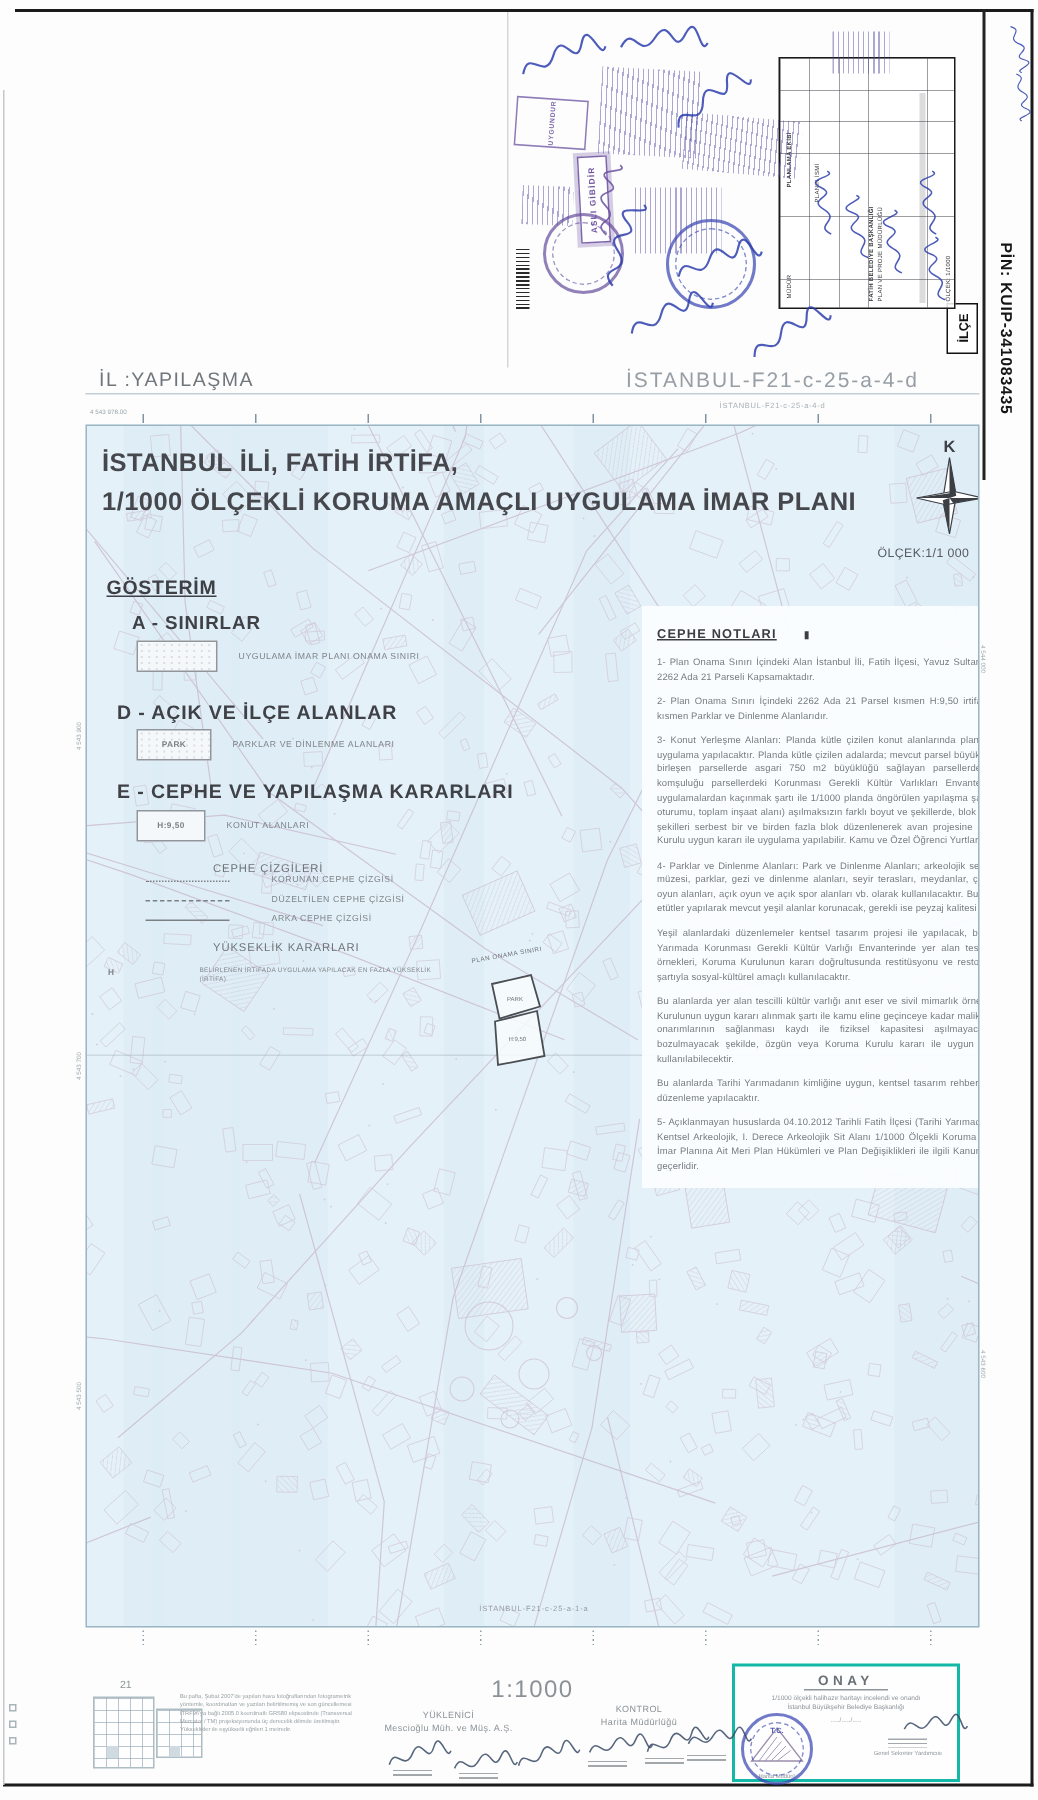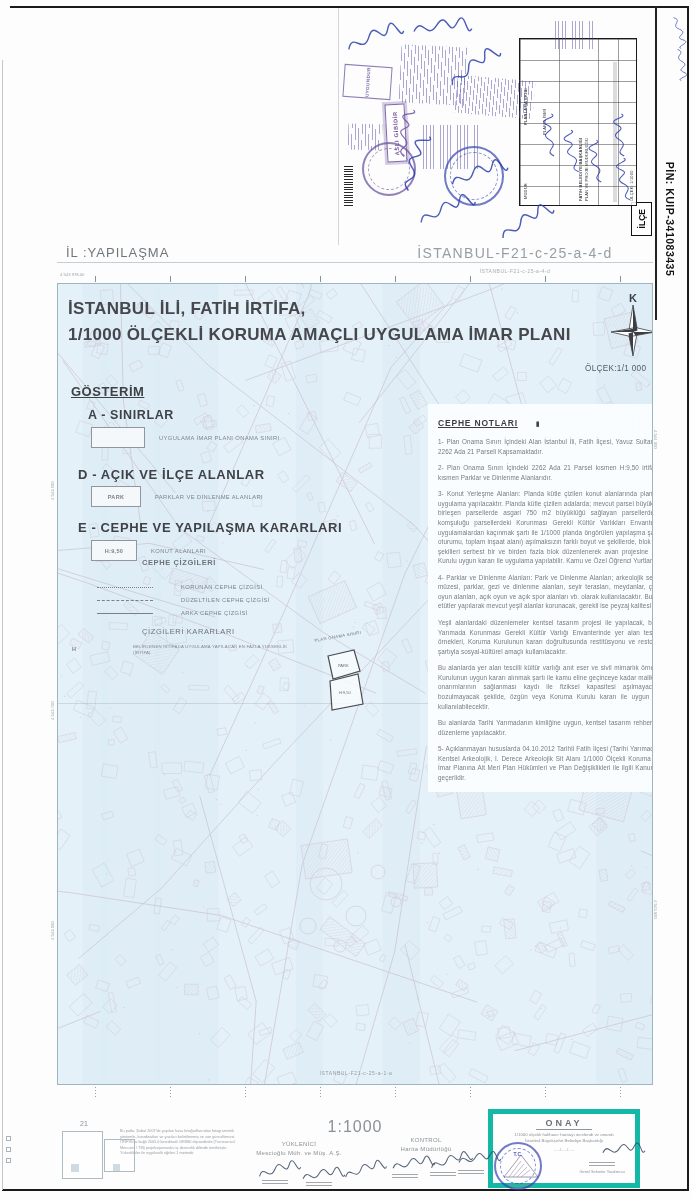--- a/index.html
+++ b/index.html
@@ -102,21 +102,21 @@
       background-image:
         repeating-linear-gradient(to bottom, rgba(140,160,175,.6) 0 .5px, transparent .5px 8px),
         repeating-linear-gradient(to right,  rgba(140,160,175,.6) 0 .5px, transparent .5px 8px); }
   .idx-cell { position:absolute; background:#cfdae1; }
   .edge-sq { width:5px; height:5px; border:.7px solid #a9b4ba; }
   .survey-note { left:120px; top:1128px; width:118px; }
   .survey-note div { width:236px; font-size:7.6px; line-height:1.45; color:#9ba1a6; transform:scale(.5); transform-origin:0 0; }
   .sig-head { text-align:center; font-size:6px; color:#8d9298; line-height:1.5; letter-spacing:.3px; }
   .cap-lines { width:26px; height:6px; background:repeating-linear-gradient(to bottom, rgba(140,146,152,.8) 0 .7px, transparent .7px 3px); }
 
-  .onay-box { left:488px; top:1109px; width:152px; height:79px; border:5px solid #14b8a6; background:rgba(255,255,255,.65); padding:4px 6px; }
+  .onay-box { left:488px; top:1109px; width:152px; height:79px; border:2px solid #14b8a6; background:rgba(255,255,255,.65); padding:4px 6px; }
   .onay-box h4 { text-align:center; font-size:9px; letter-spacing:3px; color:#6b7076; font-weight:bold; }
   .onay-box .rule { width:56px; height:1px; background:#8e959b; margin:1px auto 2px auto; }
   .onay-box .ln { text-align:center; font-size:4.4px; color:#8d9298; line-height:1.45; }
   .onay-box .dt { text-align:center; font-size:4.4px; color:#9aa0a5; margin-top:2px; }
   .onay-row { display:flex; align-items:flex-start; justify-content:space-between; margin-top:2px; padding:0 4px; }
   .onay-role { font-size:3.9px; color:#8d9298; text-align:center; margin-top:1px; }
 
   .tick { width:1px; height:6px; background:#7d95a5; }
   .tickdots { width:1px; height:10px; background:repeating-linear-gradient(to bottom,#8aa2b0 0 1px, transparent 1px 3px); }
 </style>
@@ -794,34 +794,34 @@
     <div class="leg-head" style="position:absolute; left:20px; top:183px; font-size:13px;">D - AÇIK VE İLÇE ALANLAR</div>
     <div class="leg-item" style="position:absolute; left:33px; top:202px;">
       <div class="swatch" style="width:50px;">PARK</div>
       <div class="leg-label">PARKLAR VE DİNLENME ALANLARI</div>
     </div>
     <div class="leg-head" style="position:absolute; left:20px; top:236px; font-size:13px;">E - CEPHE VE YAPILAŞMA KARARLARI</div>
     <div class="leg-item" style="position:absolute; left:33px; top:256px;">
       <div class="swatch" style="width:46px; background-image:none; font-weight:bold;">H:9,50</div>
       <div class="leg-label">KONUT ALANLARI</div>
     </div>
-    <div class="sub-head" style="position:absolute; left:84px; top:274px;font-weight:bold;">CEPHE ÇİZGİLERİ</div>
+    <div class="sub-head" style="position:absolute; left:84px; top:290px;">CEPHE ÇİZGİLERİ</div>
     <div class="leg-line-item" style="position:absolute; left:39px; top:300px;">
       <div class="line-sample ls-dotted"></div>
       <div class="leg-label">KORUNAN CEPHE ÇİZGİSİ</div>
     </div>
     <div class="leg-line-item" style="position:absolute; left:39px; top:313px;">
       <div class="line-sample ls-dashed"></div>
       <div class="leg-label">DÜZELTİLEN CEPHE ÇİZGİSİ</div>
     </div>
     <div class="leg-line-item" style="position:absolute; left:39px; top:326px;">
       <div class="line-sample ls-solid"></div>
       <div class="leg-label">ARKA CEPHE ÇİZGİSİ</div>
     </div>
-    <div class="sub-head" style="position:absolute; left:84px; top:343px;">ÇİZGİLERİ KARARLARI</div>
+    <div class="sub-head" style="position:absolute; left:84px; top:343px;">YÜKSEKLİK KARARLARI</div>
     <div class="yap-sym" style="position:absolute; left:14px; top:362px;">H</div>
     <div class="yap-label" style="position:absolute; left:75px; top:360px;">BELİRLENEN İRTİFADA UYGULAMA YAPILACAK EN FAZLA YÜKSEKLİK (İRTİFA)</div>
 
     <div class="plan-notes">
       <h3>CEPHE NOTLARI</h3><span class="hmark">▮</span>
       <p>1- Plan Onama Sınırı İçindeki Alan İstanbul İli, Fatih İlçesi, Yavuz Sultan Selim Mahallesi, 2262 Ada 21 Parseli Kapsamaktadır.</p>
       <p>2- Plan Onama Sınırı İçindeki 2262 Ada 21 Parsel kısmen H:9,50 irtifalı Konut Alanları, kısmen Parklar ve Dinlenme Alanlarıdır.</p>
       <p>3- Konut Yerleşme Alanları: Planda kütle çizilen konut alanlarında plandan ölçü alınarak uygulama yapılacaktır. Planda kütle çizilen adalarda; mevcut parsel büyüklüğü ve anlaşarak birleşen parsellerde asgari 750 m2 büyüklüğü sağlayan parsellerde; bu alanlar ve komşuluğu parsellerdeki Korunması Gerekli Kültür Varlıkları Envanterine zarar verici uygulamalardan kaçınmak şartı ile 1/1000 planda öngörülen yapılaşma şartları (irtifa, taban oturumu, toplam inşaat alanı) aşılmaksızın farklı boyut ve şekillerde, blok boy ve ebatları ile şekilleri serbest bir ve birden fazla blok düzenlenerek avan projesine göre ilgili Koruma Kurulu uygun kararı ile uygulama yapılabilir. Kamu ve Özel Öğrenci Yurtları yer alabilir.</p>
       <p>4- Parklar ve Dinlenme Alanları: Park ve Dinlenme Alanları; arkeolojik sergileme-açık hava müzesi, parklar, gezi ve dinlenme alanları, seyir terasları, meydanlar, çocuk bahçeleri ve oyun alanları, açık oyun ve açık spor alanları vb. olarak kullanılacaktır. Bu alanlarda ekolojik etütler yapılarak mevcut yeşil alanlar korunacak, gerekli ise peyzaj kalitesi artırılacaktır.</p>
       <p>Yeşil alanlardaki düzenlemeler kentsel tasarım projesi ile yapılacak, bu alanlarda Tarihi Yarımada Korunması Gerekli Kültür Varlığı Envanterinde yer alan tescilli sivil mimarlık örnekleri, Koruma Kurulunun kararı doğrultusunda restitüsyonu ve restorasyonu yapılmak şartıyla sosyal-kültürel amaçlı kullanılacaktır.</p>

